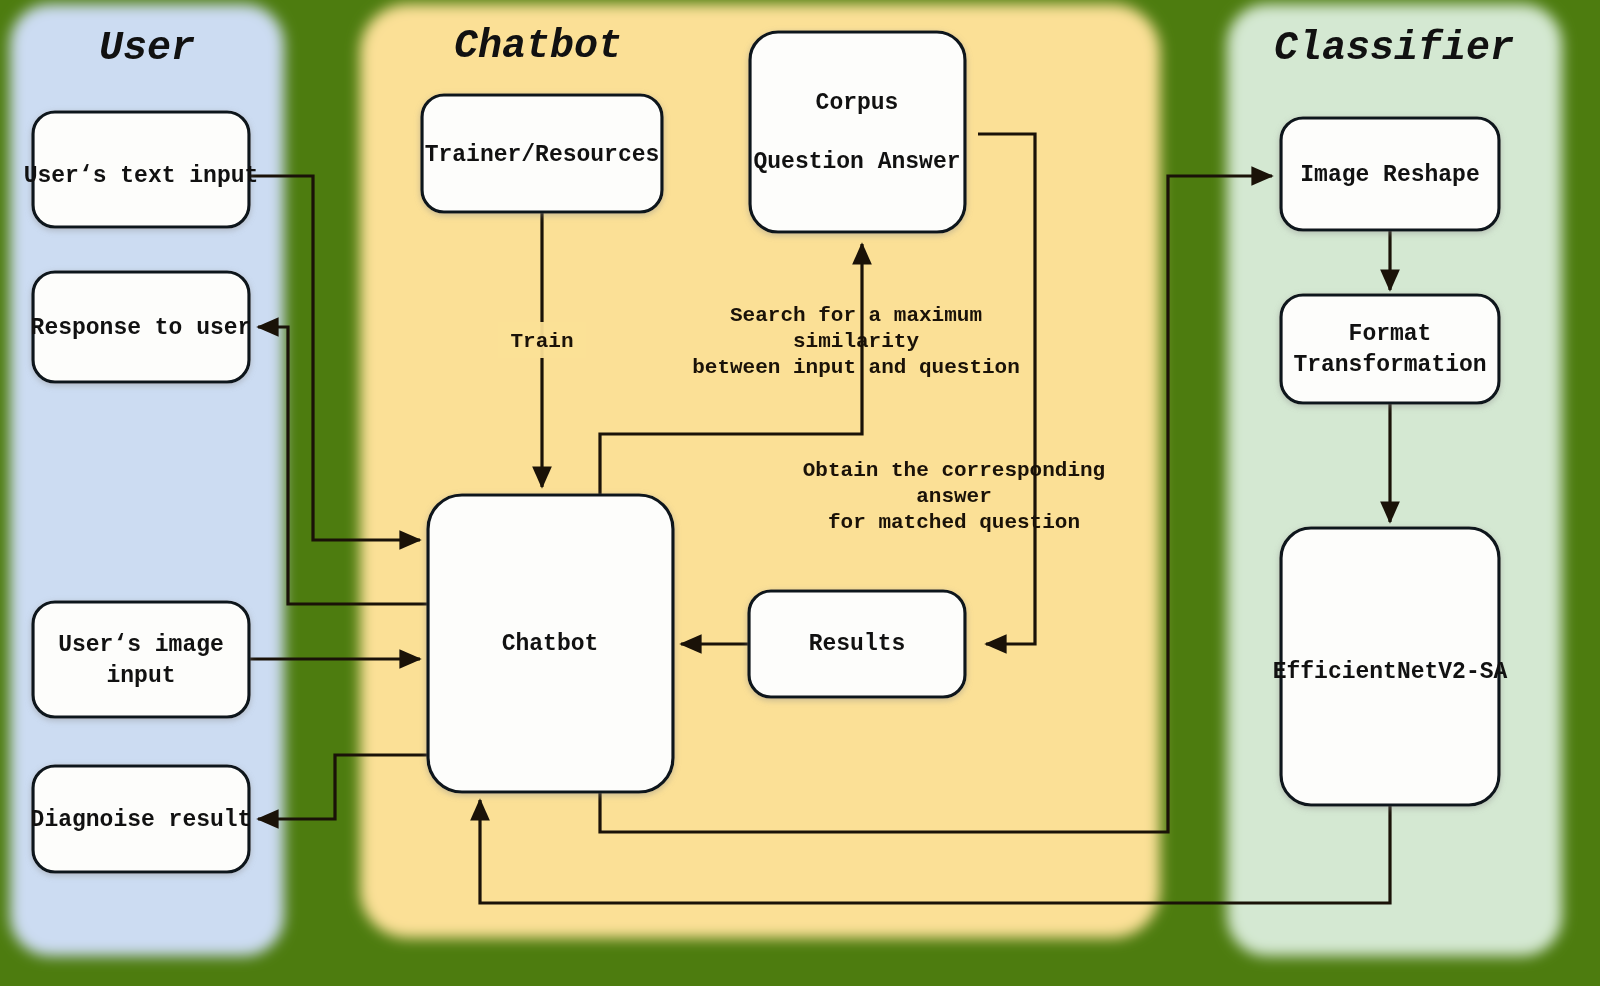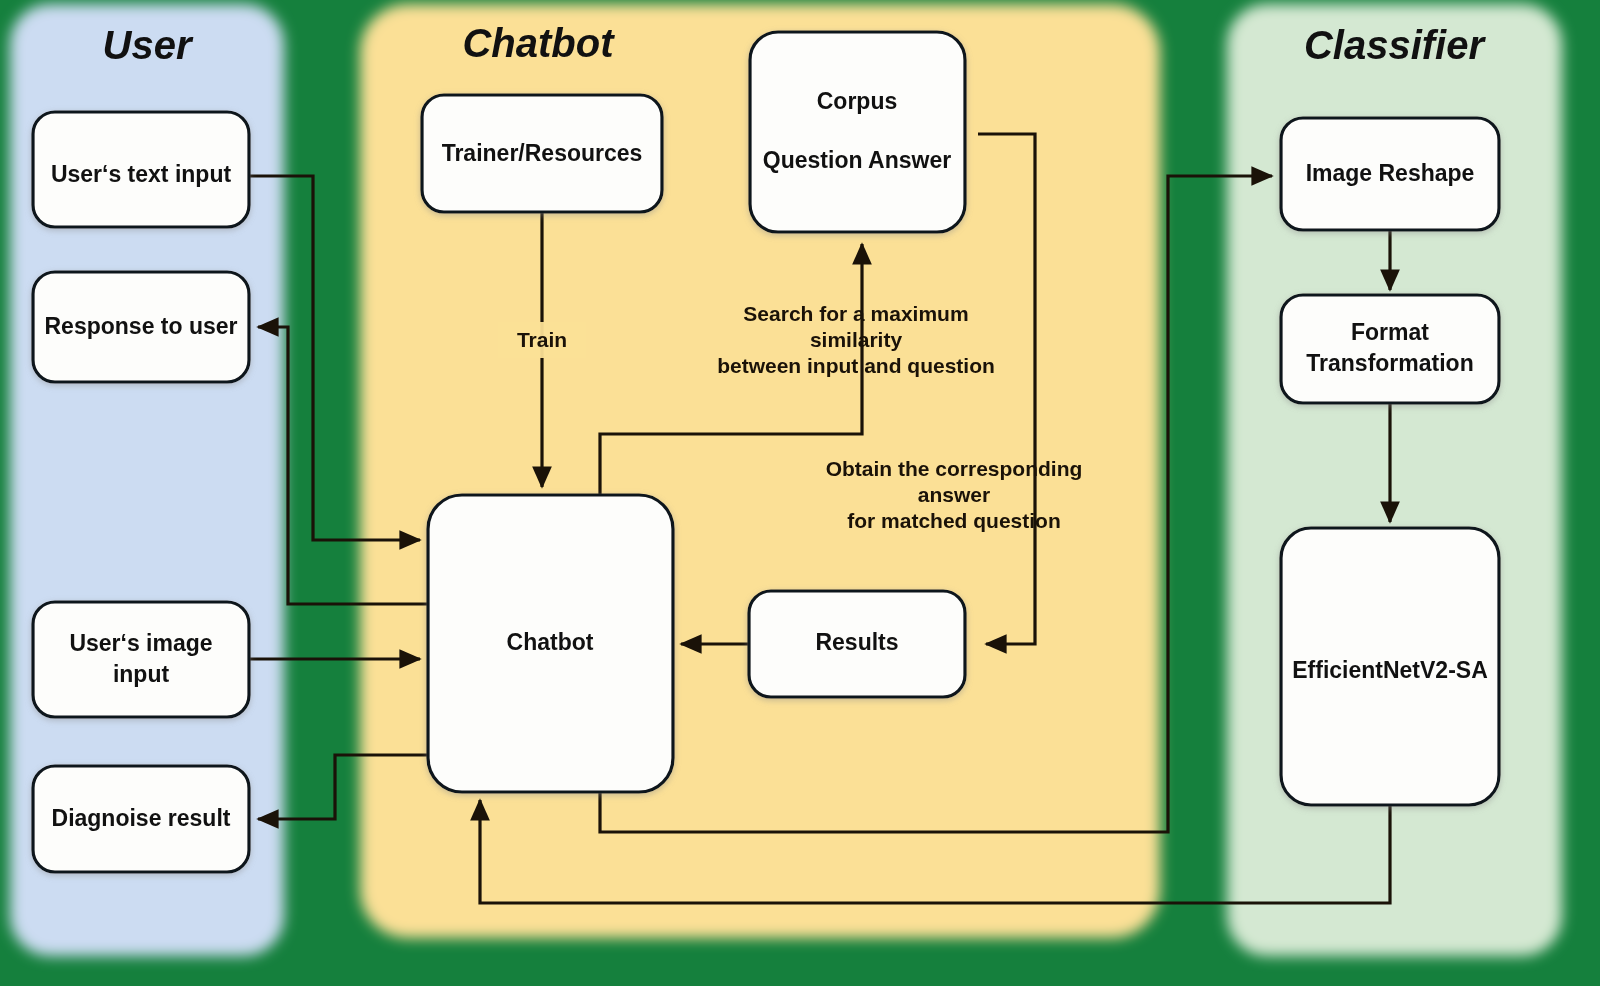--- a/index.html
+++ b/index.html
@@ -3,22 +3,22 @@
 <meta charset="utf-8">
 <style>
   html, body {
     margin: 0; padding: 0;
     background: #ffffff;
   }
   #stage {
     position: relative;
     width: 1600px;
     height: 986px;
-    background: #15803d;
-    font-family: Liberation Sans, sans-serif;
+    background: #4d7c0f;
+    font-family: Liberation Mono, monospace;
     overflow: hidden;
   }
   svg.diagram {
     position: absolute;
     inset: 0;
     width: 1600px;
     height: 986px;
   }
   .panel-label {
     font-weight: bold;

